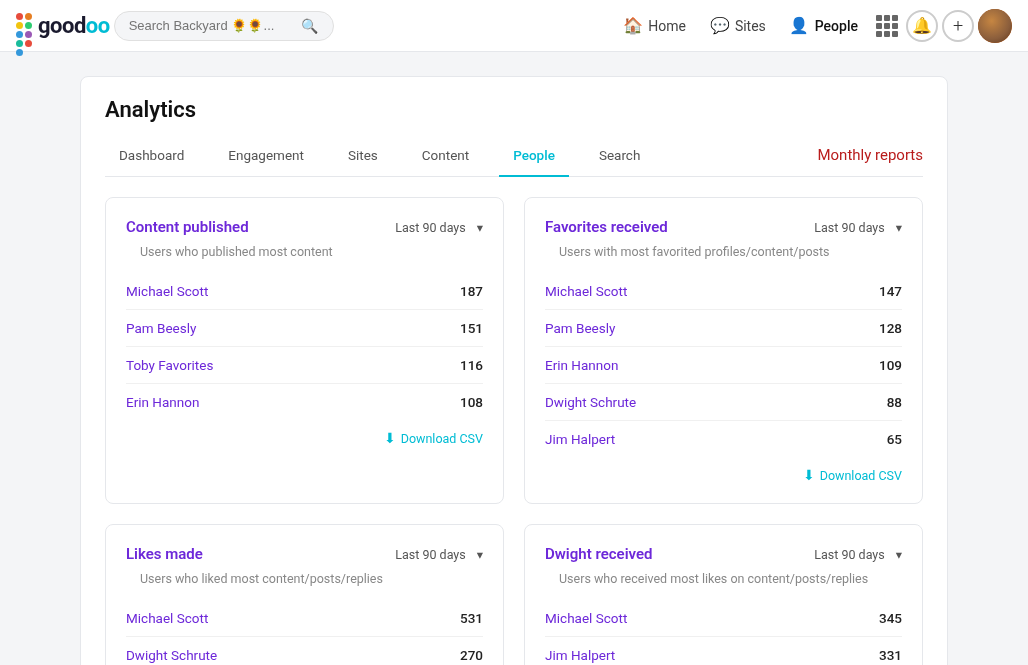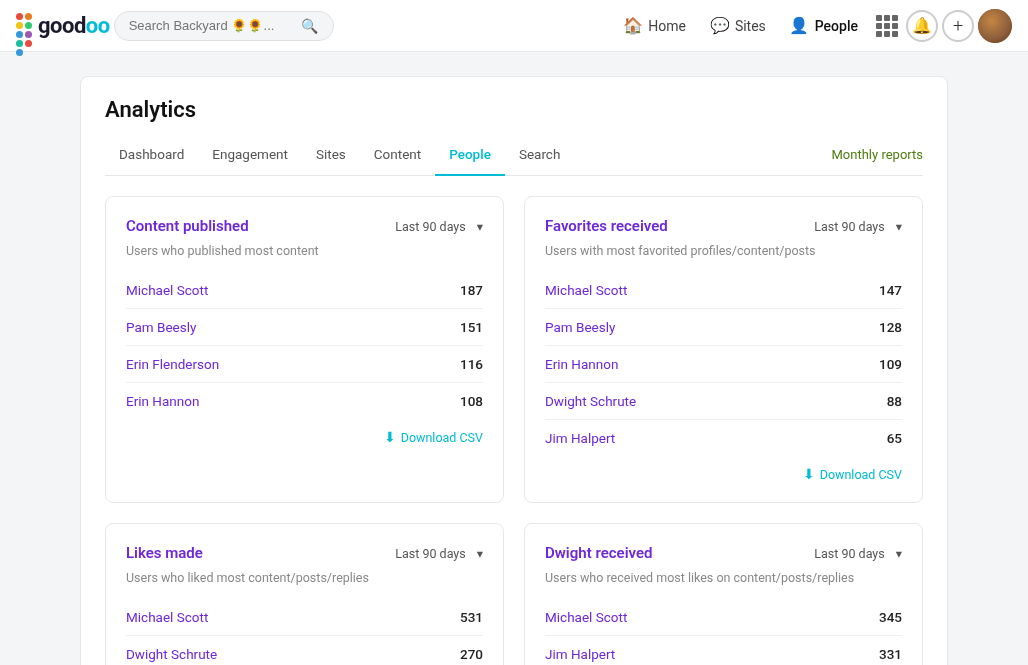--- a/index.html
+++ b/index.html
@@ -151,40 +151,40 @@
       font-size: 22px;
       font-weight: 600;
       color: #111;
       margin-bottom: 16px;
     }
 
     .analytics-tabs {
       display: flex;
       align-items: center;
       border-bottom: 1px solid #e5e7eb;
-      gap: 0;
+      gap: 16px;
     }
     .tab-item {
       padding: 8px 14px 12px;
       font-size: 13.5px;
       color: #555;
       cursor: pointer;
       border-bottom: 2px solid transparent;
       margin-bottom: -1px;
       white-space: nowrap;
     }
     .tab-item.active {
       color: #00bcd4;
       border-bottom-color: #00bcd4;
       font-weight: 500;
     }
     .tab-spacer { flex: 1; }
     .monthly-reports {
-      font-size: 13px;
-      color: #4d7c0f;
+      font-size: 15px;
+      color: #b91c1c;
       cursor: pointer;
       padding: 8px 0 12px;
     }
 
     .analytics-body {
       padding: 20px 24px;
       display: grid;
       grid-template-columns: 1fr 1fr;
       gap: 20px;
     }
@@ -213,20 +213,21 @@
       color: #555;
       cursor: pointer;
       display: flex;
       align-items: center;
       gap: 11px;
     }
     .stat-card-subtitle {
       font-size: 12.5px;
       color: #888;
       margin-bottom: 14px;
+      margin-left: 14px;
     }
 
     .stat-row {
       display: flex;
       justify-content: space-between;
       align-items: center;
       padding: 10px 0;
       border-bottom: 1px solid #f0f0f0;
       font-size: 13.5px;
     }
@@ -340,21 +341,21 @@
         <div id="content-published-rows">
             <div class="stat-row">
         <span class="stat-name">Michael Scott</span>
         <span class="stat-value">187</span>
       </div>
             <div class="stat-row">
         <span class="stat-name">Pam Beesly</span>
         <span class="stat-value">151</span>
       </div>
             <div class="stat-row">
-        <span class="stat-name">Erin Flenderson</span>
+        <span class="stat-name">Toby Favorites</span>
         <span class="stat-value">116</span>
       </div>
             <div class="stat-row">
         <span class="stat-name">Erin Hannon</span>
         <span class="stat-value">108</span>
       </div>
           </div>
         <div class="download-csv">
           <span class="download-icon">⬇</span>
           <span>Download CSV</span>

